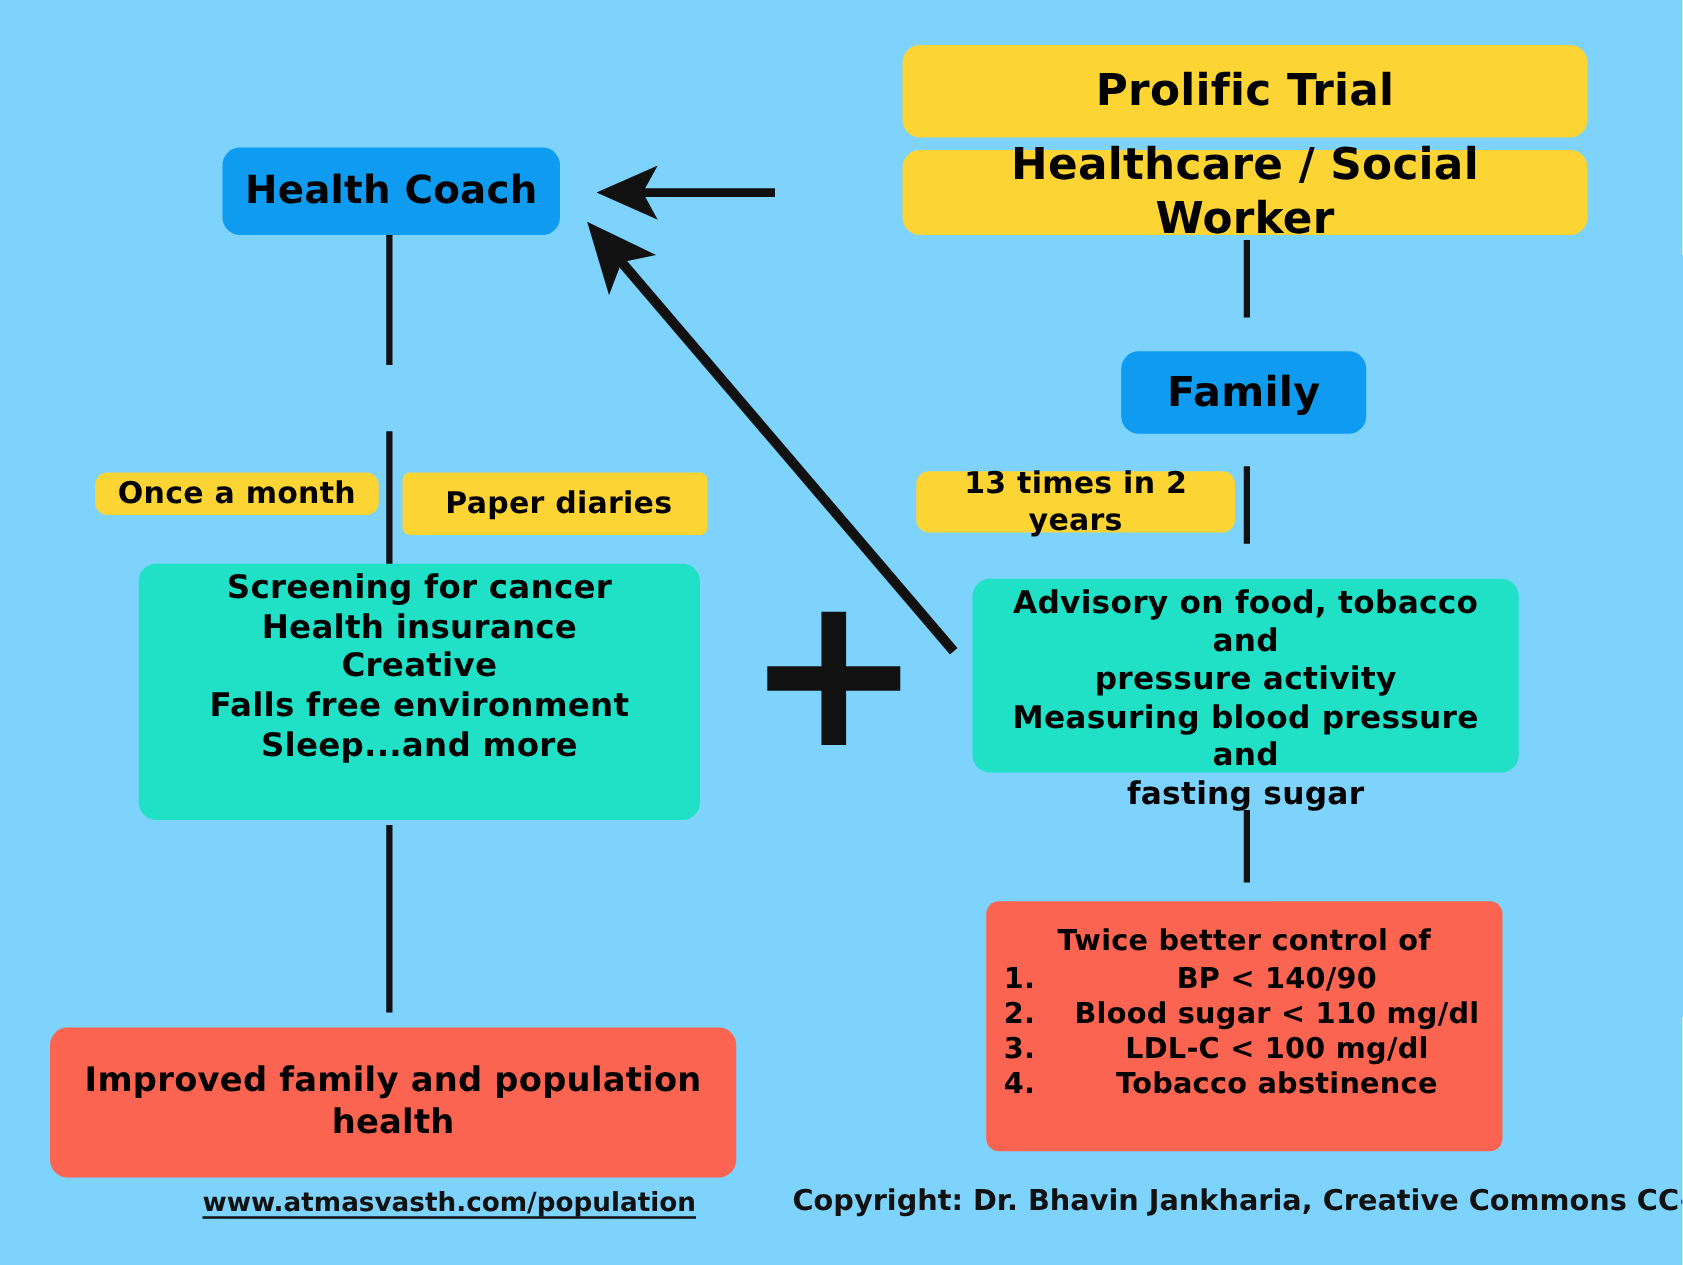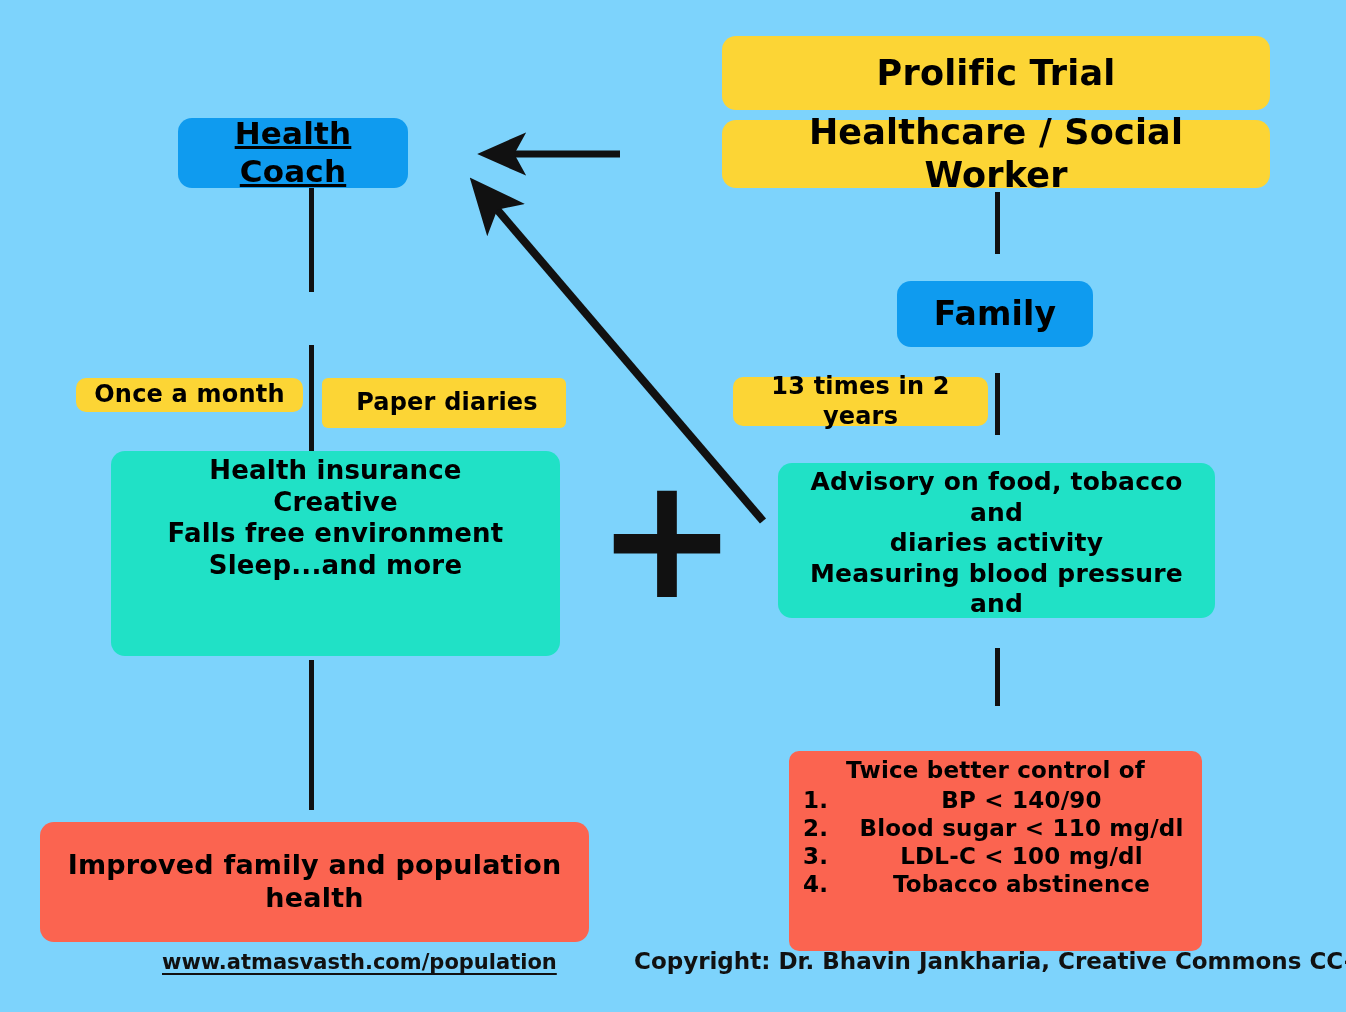--- a/index.html
+++ b/index.html
@@ -61,22 +61,21 @@
     left: 0;
     top: 0;
     width: 1346px;
     height: 1012px;
     pointer-events: none;
   }
 
   
   .list-box {
     display: block;
-    padding: 5px 14px 10px 14px;
-    margin-top: 30px;
+    padding: 18px 14px 10px 14px;
   }
   .list-title {
     text-align: center;
     margin-bottom: 2px;
   }
   .list-row {
     display: flex;
     align-items: baseline;
     white-space: nowrap;
   }
@@ -122,22 +121,23 @@
   <div class="box blue" style="left:897px; top:281px; width:196px; height:66px; font-size:33px;">
     <span>Family</span>
   </div>
 
   <div class="box yellow" style="left:733px; top:377px; width:255px; height:49px; font-size:24px; border-radius:10px;">
     <span>13 times in 2 years</span>
   </div>
 
   <div class="box teal multiline" style="left:778px; top:463px; width:437px; height:155px; font-size:25px; flex-direction:column; justify-content:center;">
     <span>Advisory on food, tobacco and</span>
-    <span>diaries activity</span>
+    <span>pressure activity</span>
     <span>Measuring blood pressure and</span>
+    <span>fasting sugar</span>
   </div>
 
   <div class="box coral list-box" style="left:789px; top:721px; width:413px; height:200px; font-size:23px; border-radius:10px;">
     <div class="list-title">Twice better control of</div>
     <div class="list-row">
       <span class="list-num">1.</span>
       <span class="list-txt">BP &lt; 140/90</span>
     </div>
     <div class="list-row">
       <span class="list-num">2.</span>
@@ -146,34 +146,35 @@
     <div class="list-row">
       <span class="list-num">3.</span>
       <span class="list-txt">LDL-C &lt; 100 mg/dl</span>
     </div>
     <div class="list-row">
       <span class="list-num">4.</span>
       <span class="list-txt">Tobacco abstinence</span>
     </div>
   </div>
 
-  <div class="box blue" style="left:178px; top:118px; width:230px; height:70px; font-size:31px;text-decoration:underline;">
+  <div class="box blue" style="left:178px; top:118px; width:270px; height:70px; font-size:31px;">
     <span>Health Coach</span>
   </div>
 
 
   <div class="box yellow" style="left:64px; top:378px; width:227px; height:34px; font-size:24px; border-radius:10px;margin-left:12px;">
     <span>Once a month</span>
   </div>
 
   <div class="box yellow" style="left:322px; top:378px; width:244px; height:50px; font-size:24px; border-radius:6px;padding-left:16px;">
     <span>Paper diaries</span>
   </div>
 
   <div class="box teal multiline" style="left:111px; top:451px; width:449px; height:205px; font-size:26px; flex-direction:column; justify-content:center;">
+    <span>Screening for cancer</span>
     <span>Health insurance</span>
     <span>Creative</span>
     <span>Falls free environment</span>
     <span>Sleep...and more</span>
   </div>
 
   <div class="box coral" style="left:40px; top:822px; width:549px; height:120px; font-size:27px;">
     <span>Improved family and population health</span>
   </div>
 

